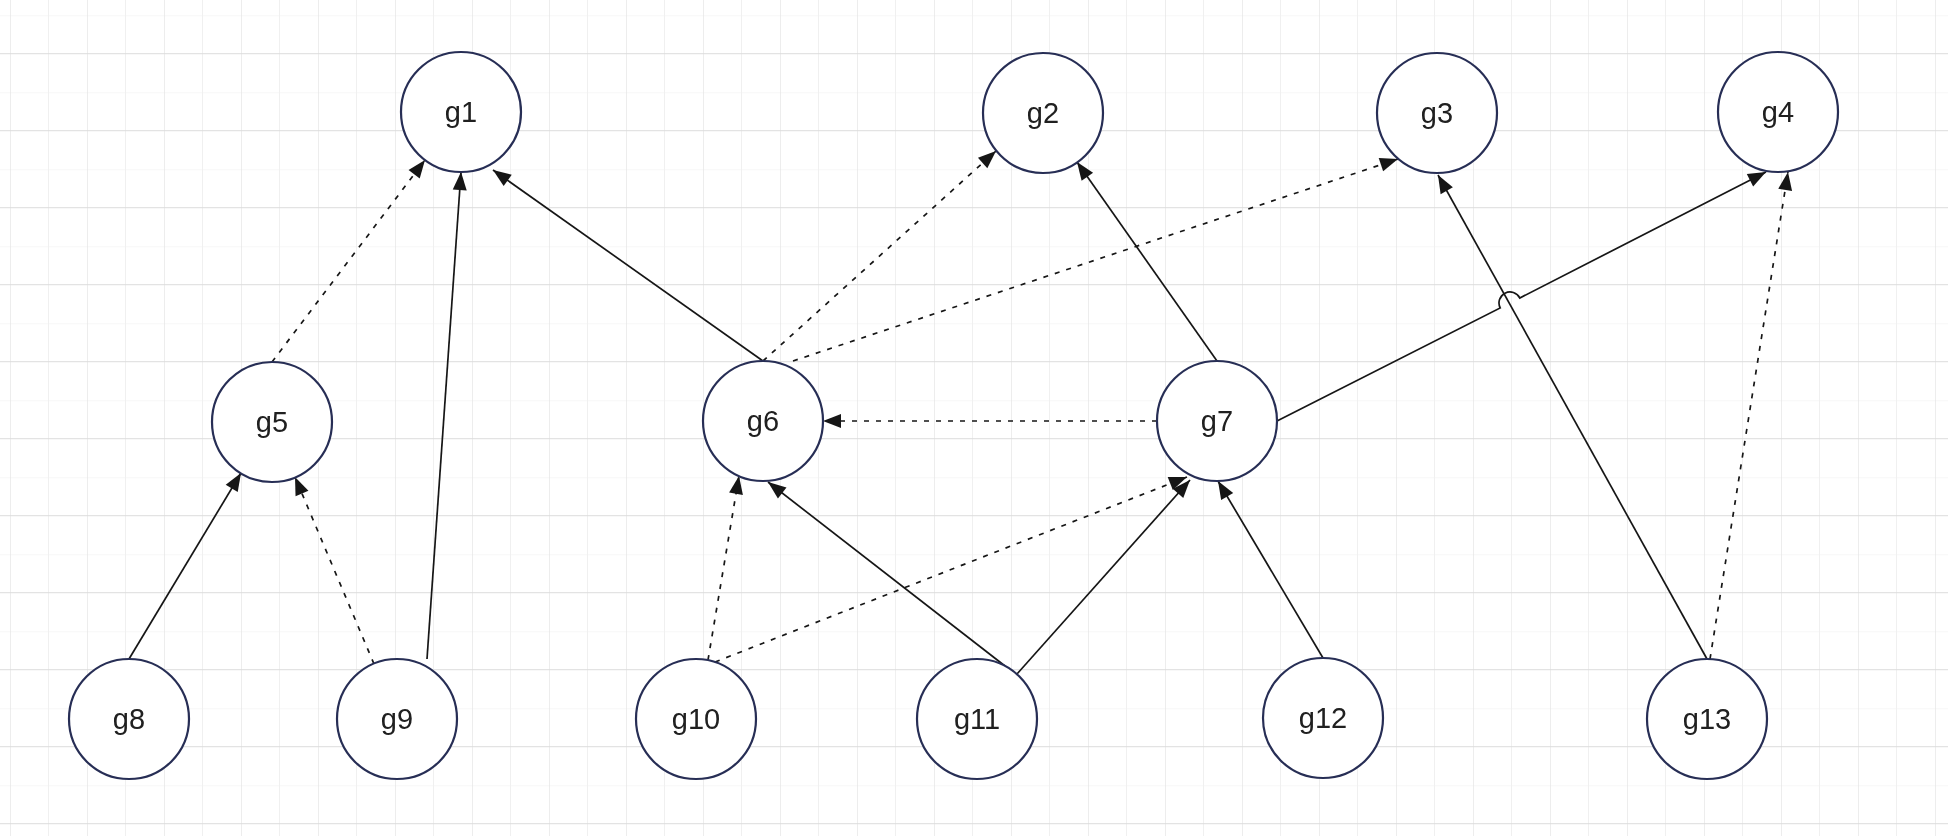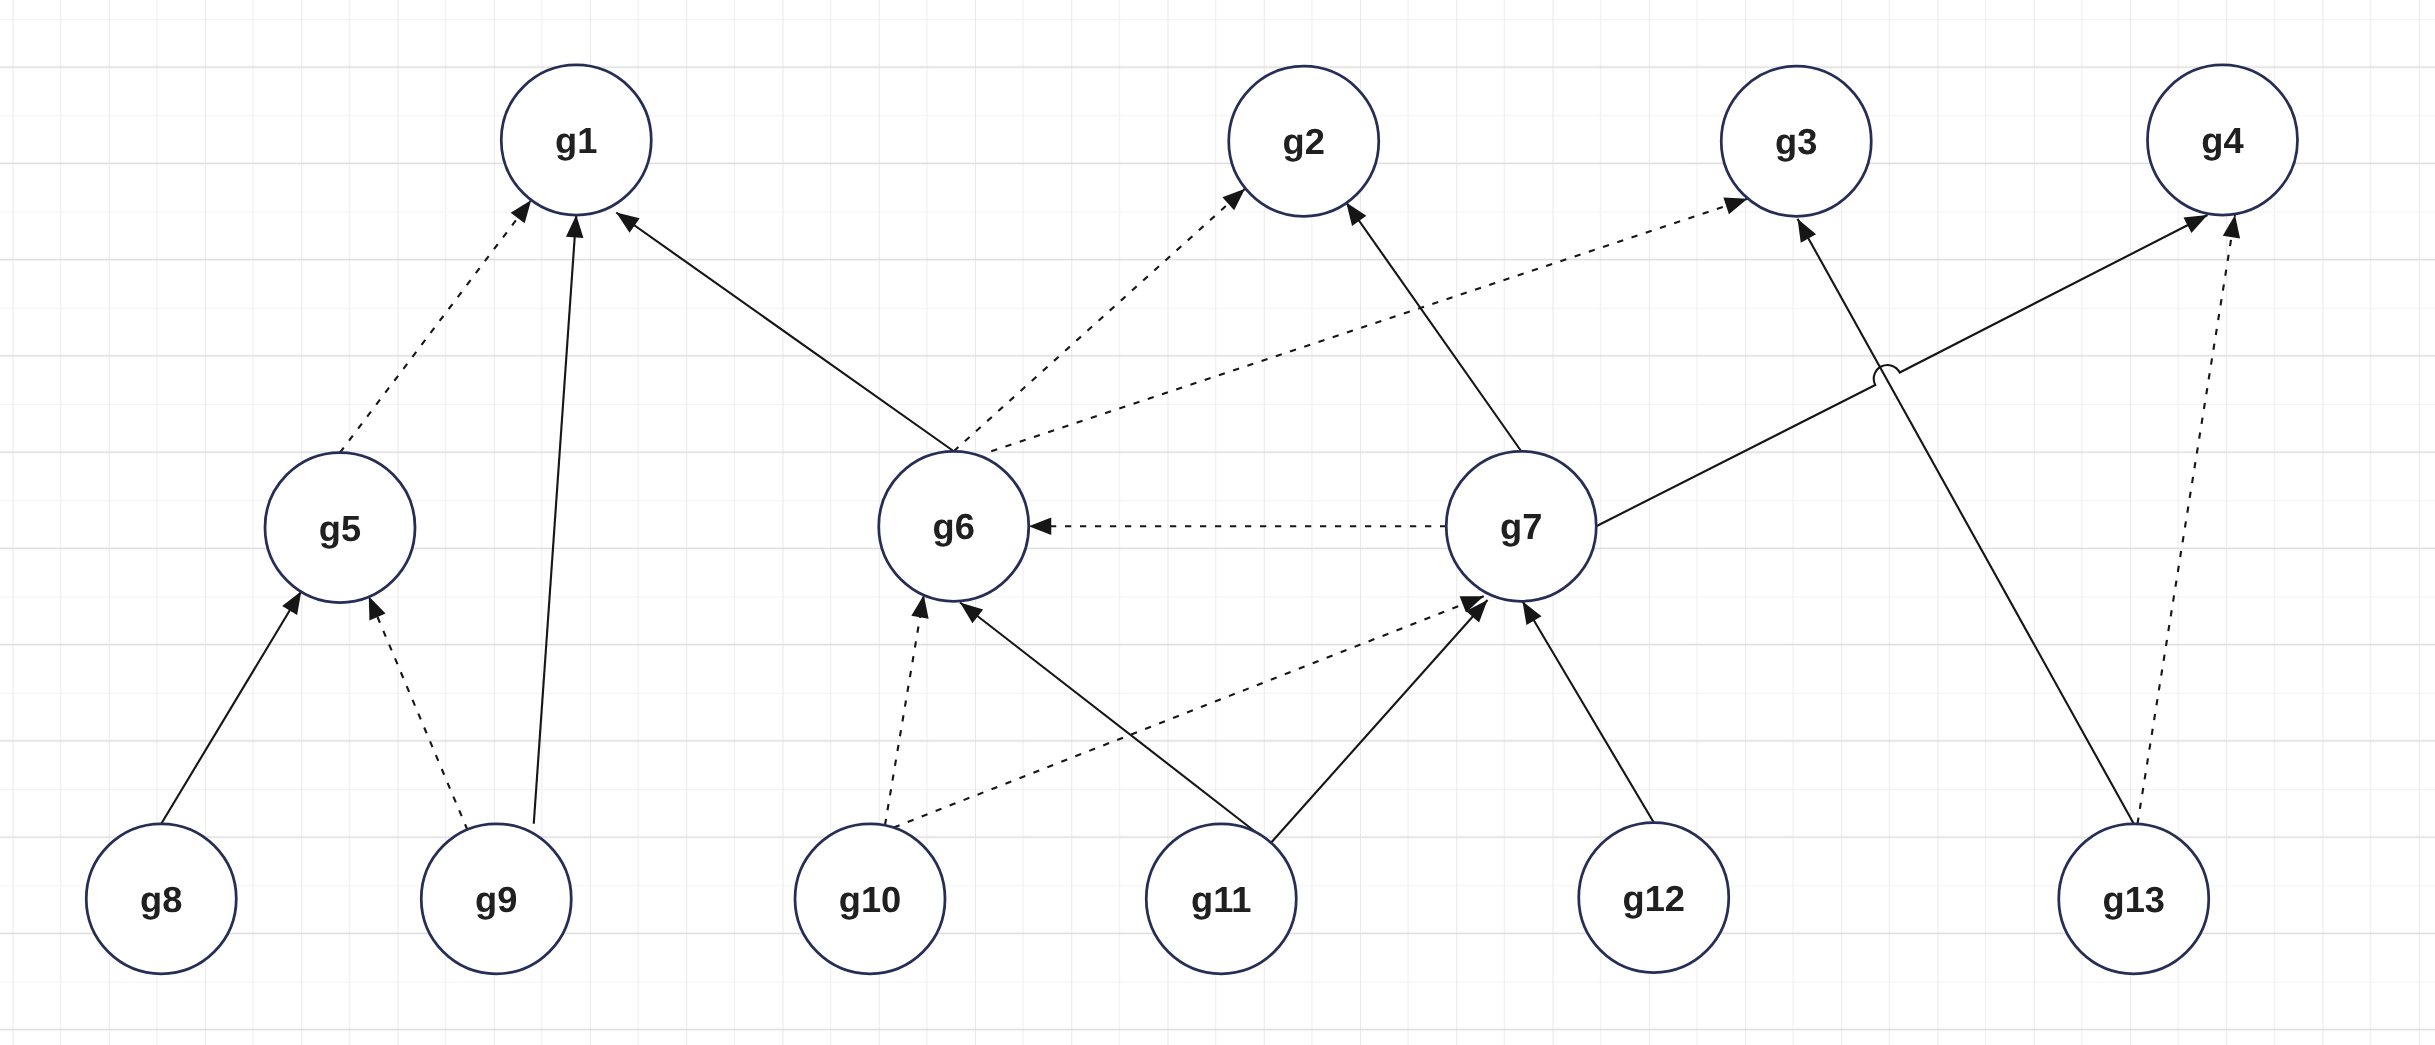--- a/index.html
+++ b/index.html
@@ -1,19 +1,18 @@
 <!DOCTYPE html>
 <html><head>
 <meta charset="utf-8">
 <style>
   html,body{margin:0;padding:0;background:#ffffff;}
   .canvas-wrap{
     width:1948px;height:836px;overflow:hidden;position:relative;
     font-family:"Liberation Sans", sans-serif;
-    font-weight:bold;
   }
   svg{display:block}
   text.node-label{
     font-family:"Liberation Sans", sans-serif;
     user-select:none;
   }
 </style>
 </head>
 <body>
 

